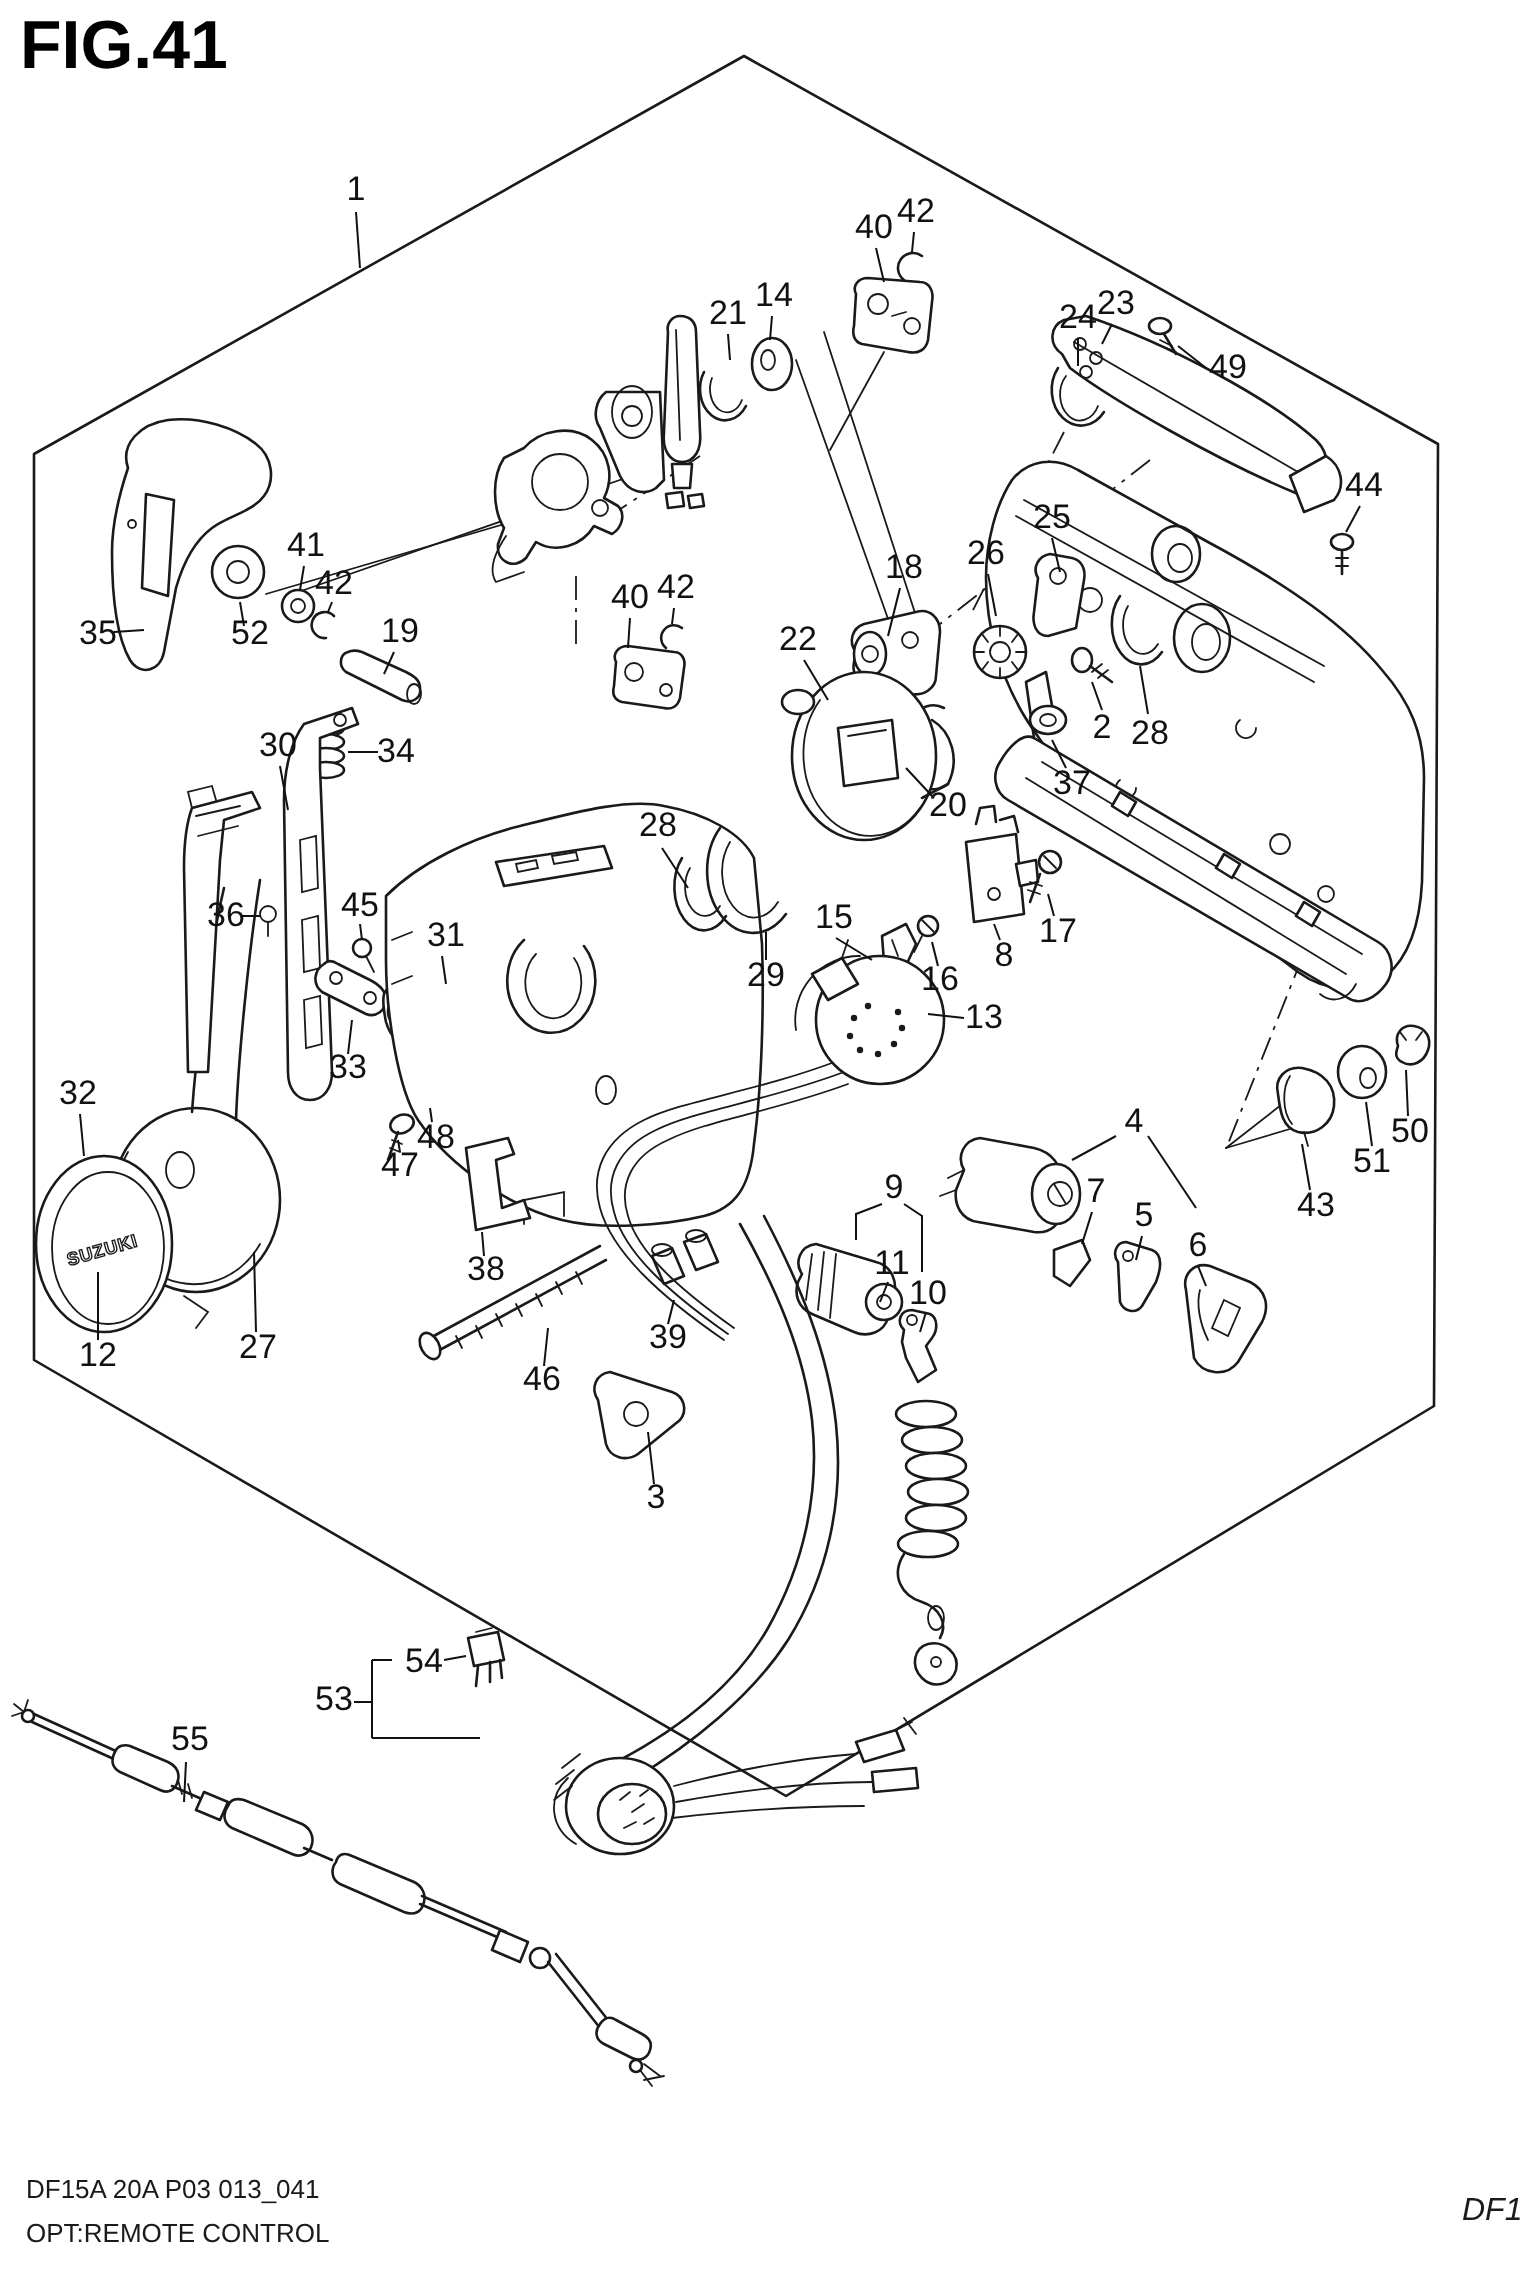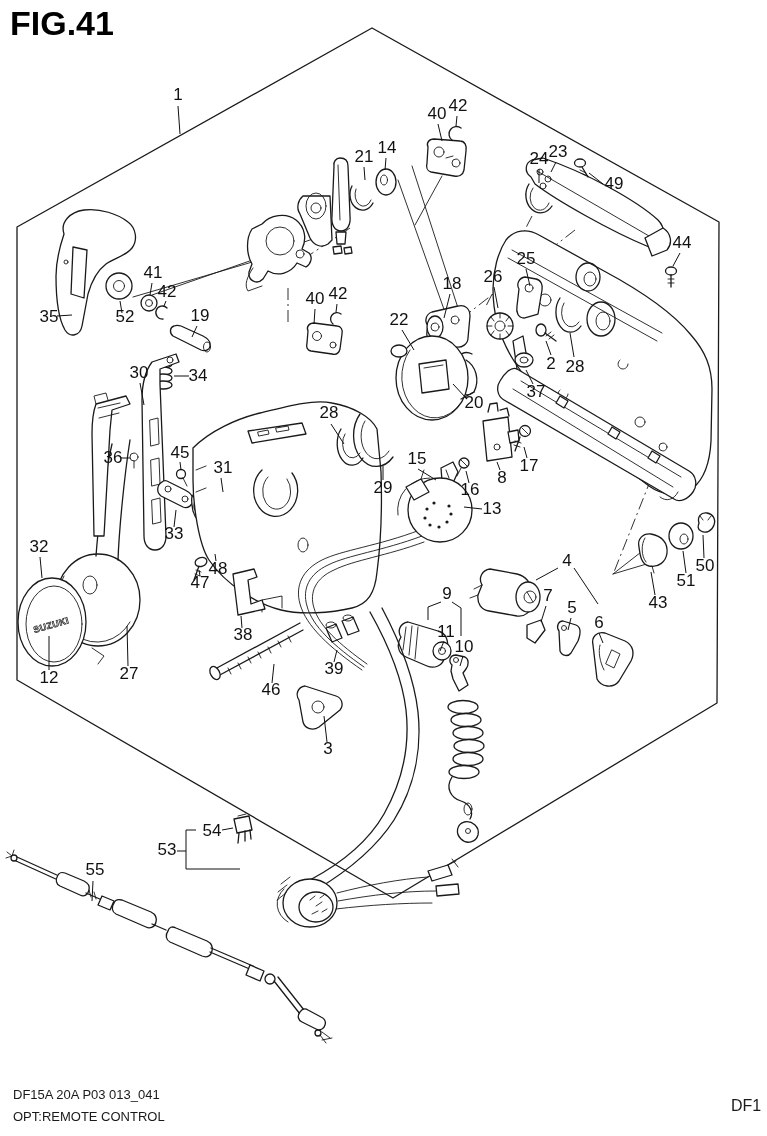--- a/index.html
+++ b/index.html
@@ -1,21 +1,21 @@
 <!DOCTYPE html>
 <html><head>
 <meta charset="utf-8">
 <style>
   html,body{margin:0;padding:0;background:#fff;}
   .stage{position:relative;width:767px;height:1136px;background:#fff;overflow:hidden;
          font-family:"Liberation Sans",sans-serif;color:#111;}
   .fig-title{position:absolute;left:10px;top:4px;font-size:34px;font-weight:bold;
              letter-spacing:0px;color:#000;}
   .captions{position:absolute;left:13px;top:1084px;font-size:13px;line-height:22px;color:#1a1a1a;}
-  .page-ref{position:absolute;left:731px;top:1097px;font-size:16px;color:#1a1a1a;}
+  .page-ref{position:absolute;left:731px;top:1097px;font-size:16px;color:#1a1a1a;font-style:italic;}
   svg{position:absolute;left:0;top:0;}
   .ln{fill:none;stroke:#1a1a1a;stroke-width:1.3;stroke-linejoin:round;stroke-linecap:round;}
   .lnf{fill:#fff;stroke:#1a1a1a;stroke-width:1.3;stroke-linejoin:round;stroke-linecap:round;}
   .thin{fill:none;stroke:#1a1a1a;stroke-width:0.9;stroke-linecap:round;}
   .dash{fill:none;stroke:#1a1a1a;stroke-width:0.9;stroke-dasharray:12 4 2 4;}
   .blk{fill:#1a1a1a;stroke:none;}
   .plabel{font-family:"Liberation Sans",sans-serif;font-size:17px;fill:#111;text-anchor:middle;}
   .leader{fill:none;stroke:#111;stroke-width:1;}
   .molded{font-family:"Liberation Sans",sans-serif;font-size:9px;font-weight:bold;fill:none;
           stroke:#1a1a1a;stroke-width:0.7;text-anchor:middle;letter-spacing:0.5px;}

